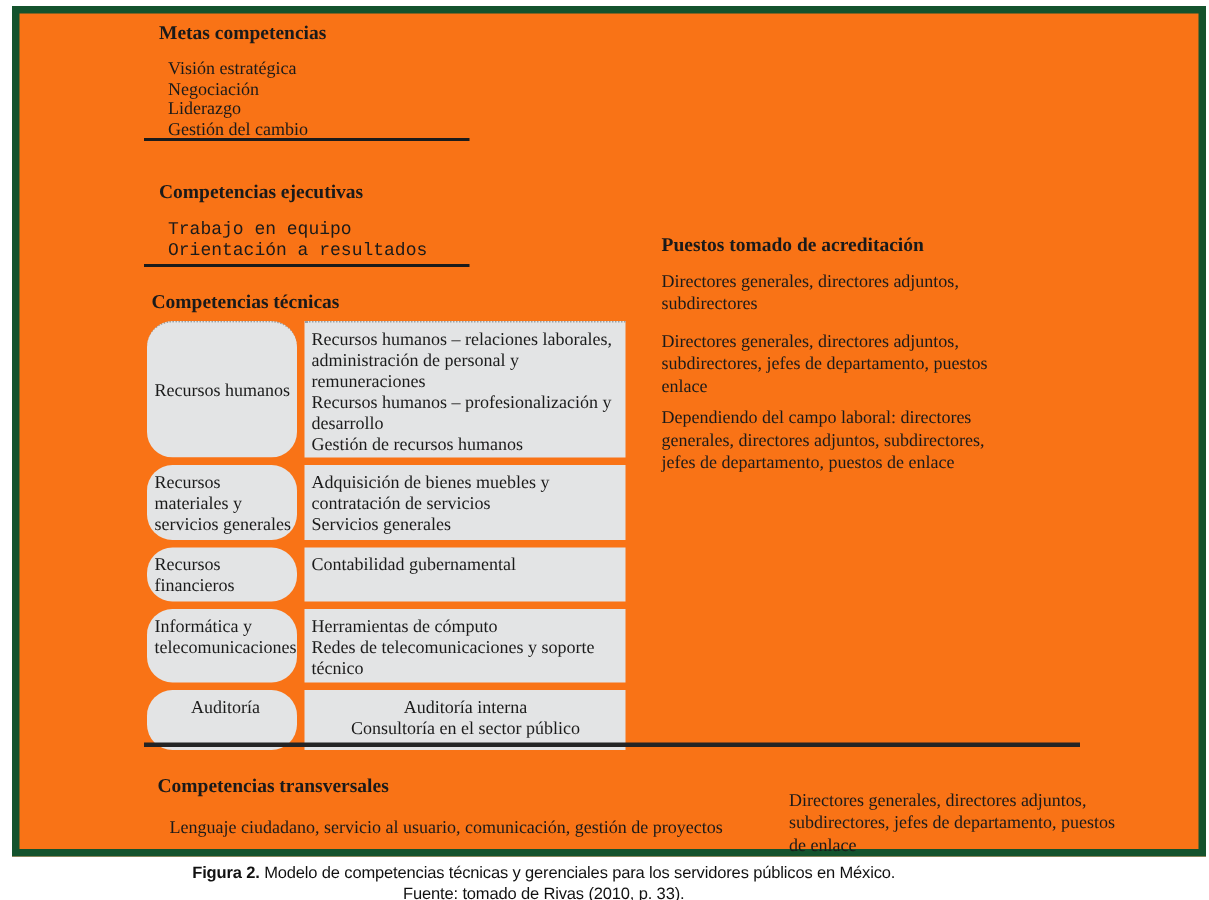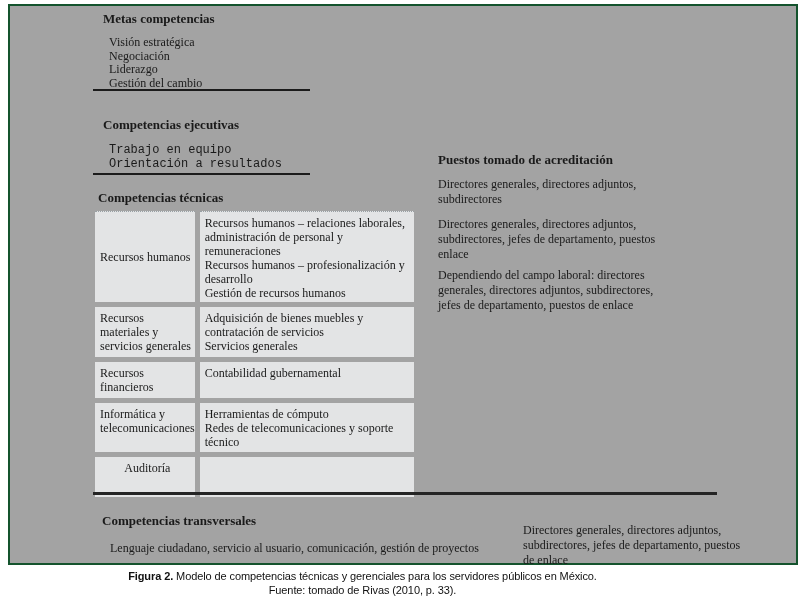--- a/index.html
+++ b/index.html
@@ -8,22 +8,22 @@
     background: #ffffff;
     font-family: "Liberation Serif", "DejaVu Serif", serif;
     color: #1a1a1a;
     -webkit-font-smoothing: antialiased;
   }
   .figure-frame {
     position: relative;
     margin: 4px 0 0 8px;
     width: 786px;
     height: 557px;
-    border: 2px solid #14532d;
-    background: #a3a3a3;
+    border: 5px solid #14532d;
+    background: #f97316;
     box-sizing: content-box;
   }
   .sec-title {
     position: absolute;
     font-weight: bold;
     font-size: 13px;
     white-space: nowrap;
   }
   .item-list {
     position: absolute;
@@ -58,20 +58,21 @@
   .t-cell {
     background: #e3e4e5;
     box-sizing: border-box;
   }
   .t-cat {
     width: 112px;
     padding: 4px 0 4px 5px;
     display: flex;
     flex-direction: column;
     justify-content: flex-start;
+    border-radius: 17px;
   }
   .t-cat.center { justify-content: center; }
   .t-det {
     width: 241px;
     padding: 4px 4px 2px 5px;
   }
   .row-h1 { min-height: 90px; }
   .row-h2 { min-height: 45px; }
   .row-h3 { min-height: 29px; }
   .row-h4 { min-height: 49px; }
@@ -168,20 +169,22 @@
       <div class="t-cell t-det row-h4">
         <div>Herramientas de cómputo</div>
         <div>Redes de telecomunicaciones y soporte técnico</div>
       </div>
     </div>
     <div class="t-row">
       <div class="t-cell t-cat row-h5">
         <div>Auditoría</div>
       </div>
       <div class="t-cell t-det row-h5">
+        <div>Auditoría interna</div>
+        <div>Consultoría en el sector público</div>
       </div>
     </div>
   </div>
 
   <div class="sec-title" style="left:428px; top:146px;">Puestos tomado de acreditación</div>
   <div class="para" style="top:171px;">Directores generales, directores adjuntos, subdirectores</div>
   <div class="para" style="top:211px;">Directores generales, directores adjuntos, subdirectores, jefes de departamento, puestos enlace</div>
   <div class="para" style="top:262px;">Dependiendo del campo laboral: directores generales, directores adjuntos, subdirectores, jefes de departamento, puestos de enlace</div>
 
   <div class="rule-thick" style="left:83px; top:486px; width:624px;"></div>

